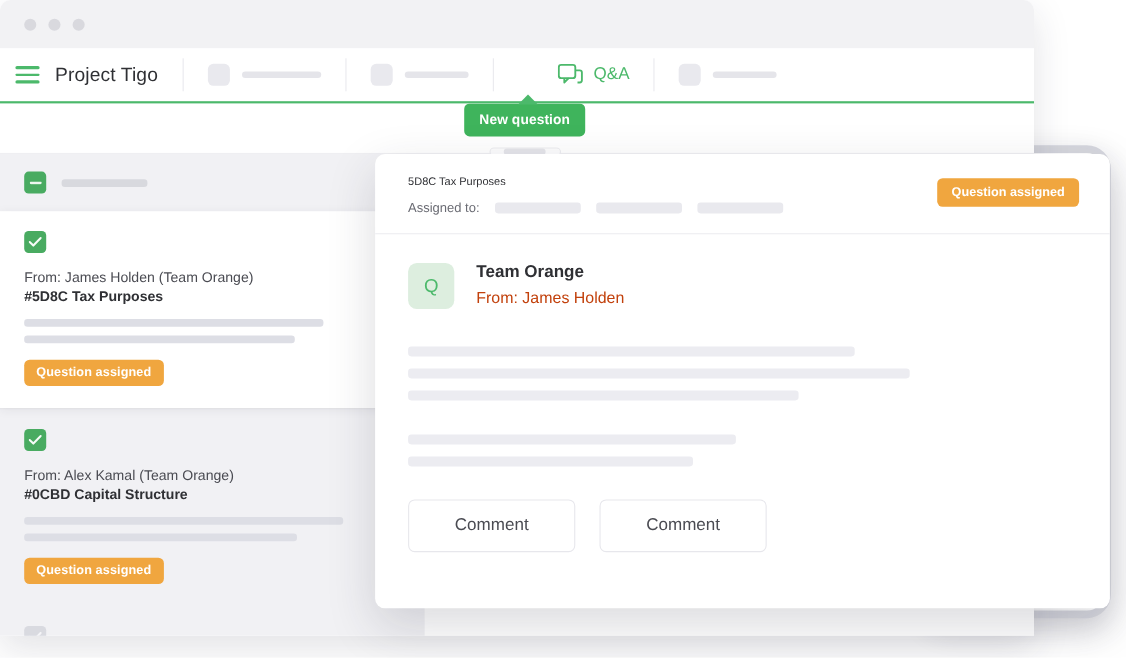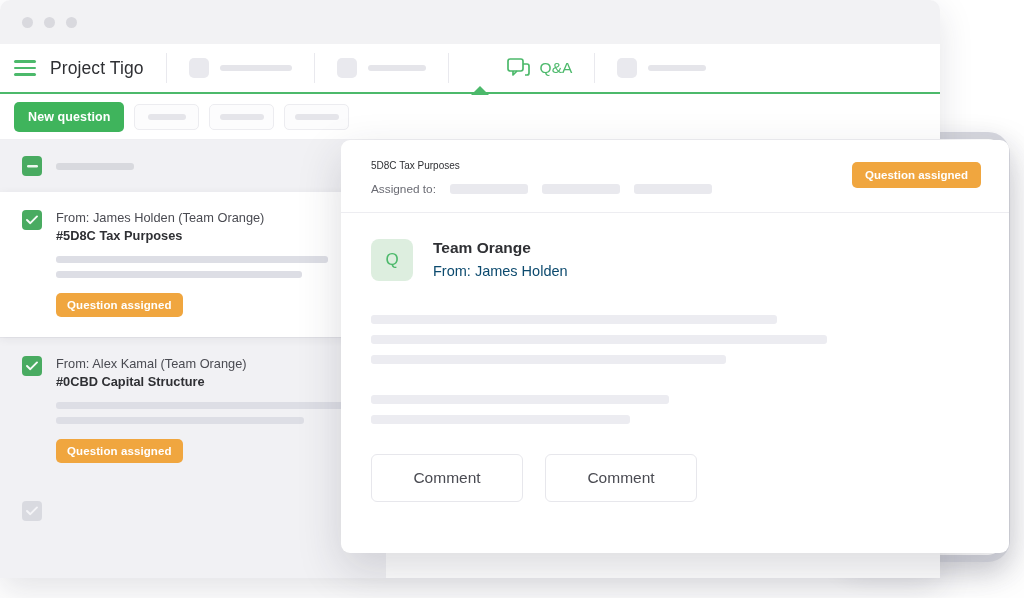--- a/index.html
+++ b/index.html
@@ -79,20 +79,21 @@
     border-right: 9px solid transparent;
     border-bottom: 9px solid #4cb96b;
   }
 
   
   .toolbar {
     height: 46px; background: #fff;
     display: flex; align-items: center; gap: 10px;
     padding-left: 14px;
     border-bottom: 1px solid #efeff2;
+    flex-direction: column;
   }
   .btn-new {
     background: #3fb45c; color: #fff;
     font-size: 12.5px; font-weight: 600;
     padding: 8px 14px; border-radius: 5px;
     border: none; cursor: pointer;
     letter-spacing: .1px;
   }
   .filter-btn {
     width: 65px; height: 26px;
@@ -127,20 +128,21 @@
   .cb svg { display: block; }
   .gh-bar { height: 7px; border-radius: 3px; background: #d8d9de; margin-left: 14px; width: 78px; }
   .gh-bar-right { height: 7px; border-radius: 3px; background: #d8d9de; width: 22px; margin-left: auto; }
 
   
   .qcard {
     background: #fff;
     padding: 18px 22px 20px 22px;
     display: flex; gap: 14px;
     position: relative;
+    flex-direction: column;
   }
   .qcard.active { box-shadow: 0 2px 9px rgba(40,40,60,.07); z-index: 3; }
   .qcard.plain { background: transparent; }
   .qcard .notch {
     position: absolute; right: -9px; top: 62px;
     width: 0; height: 0;
     border-top: 10px solid transparent;
     border-bottom: 10px solid transparent;
     border-left: 10px solid #ffffff;
   }
@@ -186,21 +188,21 @@
   }
   .modal-body { padding: 26px 30px 0 30px; }
   .author-row { display: flex; gap: 20px; align-items: flex-start; }
   .avatar {
     width: 42px; height: 42px; border-radius: 8px;
     background: #ddeedf; color: #4cb96b;
     display: flex; align-items: center; justify-content: center;
     font-size: 17px;
   }
   .author-name { font-size: 15.5px; color: #2f3034; font-weight: 700; margin-bottom: 6px; }
-  .author-from { font-size: 14.5px; color: #0c4a6e; }
+  .author-from { font-size: 14.5px; color: #c2410c; }
   .body-skels { margin-top: 34px; display: flex; flex-direction: column; gap: 11px; }
   .body-skels .gap { height: 9px; }
   .bskel { height: 9px; border-radius: 3px; background: #ececf1; }
   .actions { margin-top: 30px; display: flex; gap: 22px; }
   .act-btn {
     width: 152px; height: 48px;
     border: 1px solid #e7e7ec; border-radius: 6px;
     background: #fff; cursor: pointer;
     font-size: 15.5px; color: #4a4b52;
     font-family: "Liberation Sans", sans-serif;

